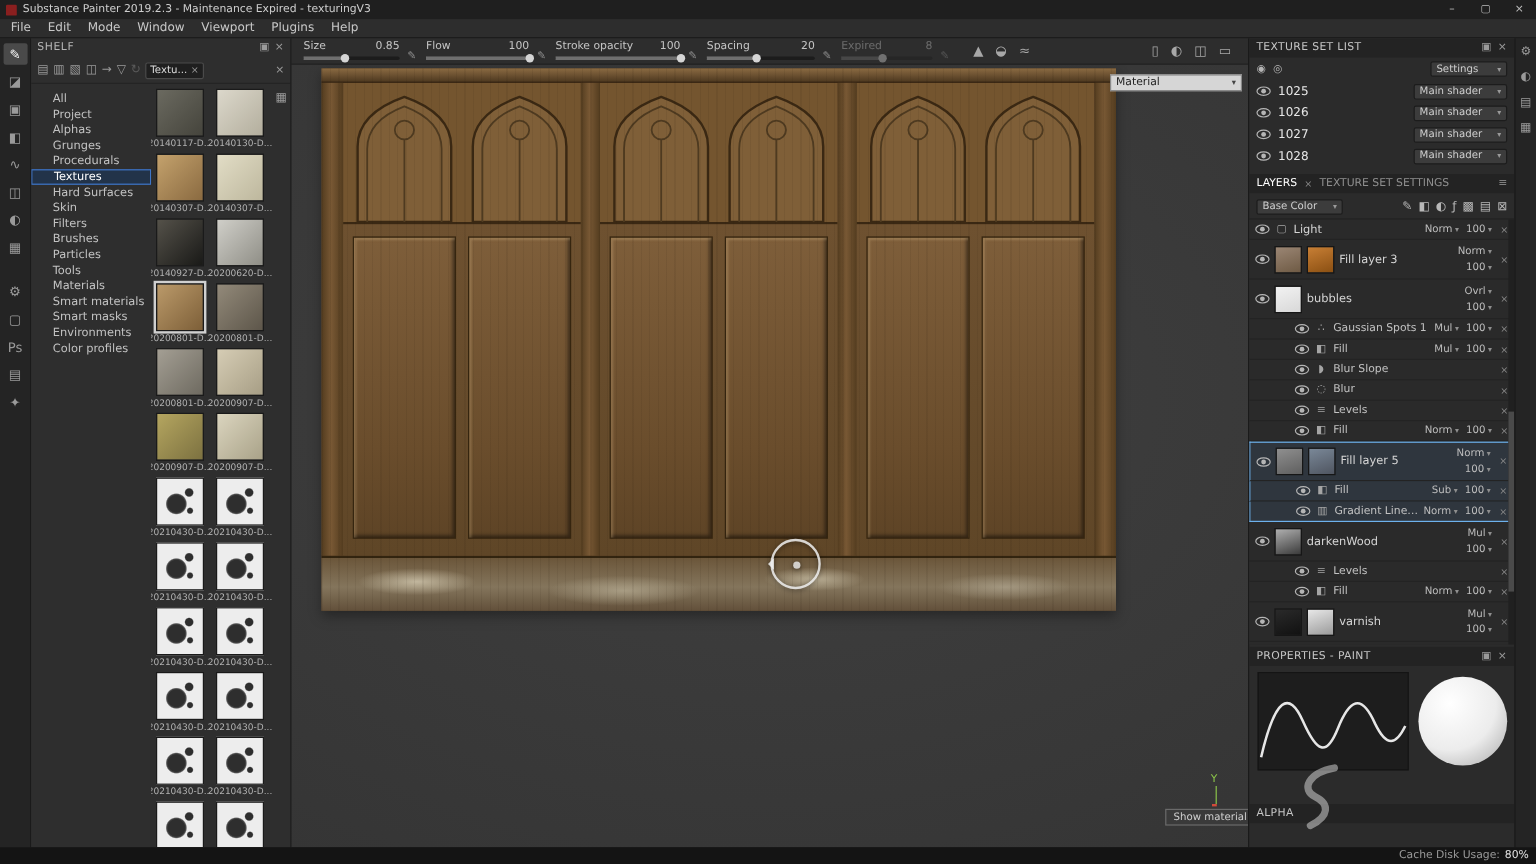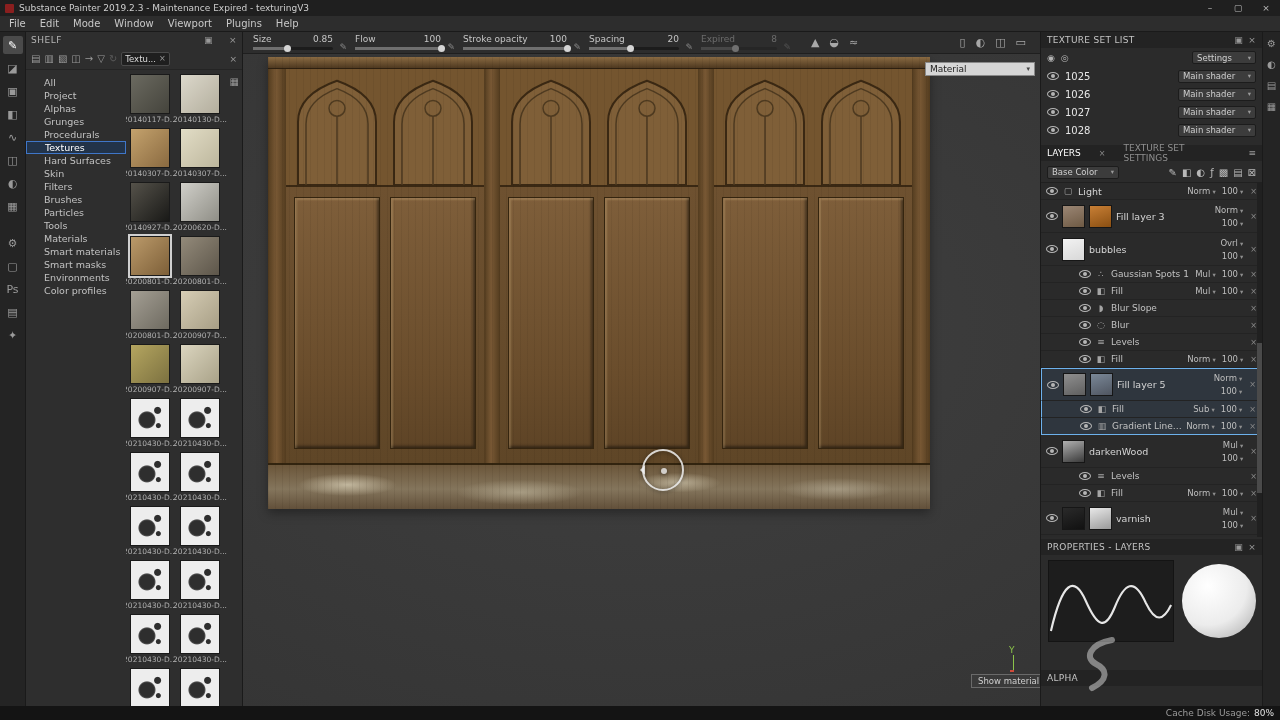--- a/index.html
+++ b/index.html
@@ -14,21 +14,21 @@
   .menubar{position:absolute;left:0;top:16px;width:1280px;height:16px;background:#2d2d2d;display:flex;align-items:center;font-size:10px;color:#c8c8c8;border-bottom:1px solid #1a1a1a;padding-left:2px}
   .menu-item{padding:0 7px}
 
   
   .leftstrip{position:absolute;left:0;top:32px;width:26px;bottom:14px;background:#242424;display:flex;flex-direction:column;align-items:center;padding-top:4px;gap:5px;border-right:1px solid #1a1a1a}
   .tool{width:20px;height:18px;display:flex;align-items:center;justify-content:center;color:#9a9a9a;font-size:11px;border-radius:2px;flex:none}
   .tool.sel{background:#4a4a4a;color:#fff}
 
   
   .shelf{position:absolute;left:26px;top:32px;width:217px;bottom:14px;background:#2e2e2e;border-right:1px solid #1a1a1a;overflow:hidden}
-  .shelf-head{height:16px;display:flex;align-items:center;padding:0 5px;font-size:9px;color:#b5b5b5;letter-spacing:.5px;gap:16px}
+  .shelf-head{height:16px;display:flex;align-items:center;padding:0 5px;font-size:9px;color:#b5b5b5;letter-spacing:.5px;gap:4px}
   .shelf-head .sp{flex:1}
   .hicon{color:#9a9a9a;font-size:9px;cursor:default}
   .shelf-tools{height:22px;display:flex;align-items:center;gap:4px;padding:0 5px;border-bottom:1px solid #242424}
   .stools{display:flex;gap:4px}
   .sicon{color:#9a9a9a;font-size:10px}
   .dim{opacity:.4}
   .chip{background:#1f1f1f;border:1px solid #4a4a4a;font-size:8.5px;color:#ddd;padding:0 3px;height:14px;display:flex;align-items:center;gap:3px;border-radius:2px}
   .chipx{color:#999;font-size:8px}
   .shelf-body{position:absolute;top:40px;bottom:0;left:0;right:0;display:flex}
   .cats{width:100px;padding-top:4px;font-size:9.5px;color:#c2c2c2;overflow:hidden;flex:none}
@@ -102,21 +102,21 @@
   .settingsrow{position:absolute;left:0;right:0;top:17px;height:17px;display:flex;align-items:center;padding:0 6px;gap:6px;font-size:10px}
   .eyeg{color:#b5b5b5;font-size:9px}
   .dd{background:#3c3c3c;border:1px solid #1c1c1c;border-radius:2px;height:13px;display:inline-flex;align-items:center;padding:0 4px;font-size:8.5px;color:#cfcfcf;white-space:nowrap}
   .dd::after{content:"▾";font-size:6.5px;color:#9a9a9a;margin-left:auto;padding-left:5px}
   .settingsrow .dd{margin-left:auto;width:64px}
   .setrows{position:absolute;left:0;right:0;top:35px}
   .setrow{height:18px;display:flex;align-items:center;padding:0 6px;gap:6px;font-size:10px;color:#e6e6e6}
   .setrow .dd{margin-left:auto;width:78px}
   .eye{width:12px;height:8px;border:1px solid #b5b5b5;border-radius:50%;display:inline-block;position:relative;flex:none}
   .eye::after{content:"";position:absolute;left:50%;top:50%;width:4px;height:4px;margin:-2px 0 0 -2px;background:#b5b5b5;border-radius:50%}
-  .tabs{position:absolute;left:0;right:0;top:113px;height:16px;background:#232323;display:flex;align-items:center;font-size:9px;color:#8f8f8f;padding:0 6px;gap:18px}
+  .tabs{position:absolute;left:0;right:0;top:113px;height:16px;background:#232323;display:flex;align-items:center;font-size:9px;color:#8f8f8f;padding:0 6px;gap:6px}
   .tab.sel{color:#fff}
   .tabx{color:#8a8a8a;font-size:8px}
   .chrow{position:absolute;left:0;right:0;top:130px;height:21px;display:flex;align-items:center;padding:0 6px;gap:4px;border-bottom:1px solid #202020}
   .chrow .dd{width:72px}
   .licons{margin-left:auto;display:flex;gap:5px}
   .lic{color:#b8b8b8;font-size:10px}
 
   
   .llist{position:absolute;left:0;right:0;top:151px;height:354px;background:#2a2a2a;overflow:hidden}
   .lrow{display:flex;align-items:center;padding:0 5px;gap:4px;border-bottom:1px solid #232323;font-size:9.5px;color:#d5d5d5;position:relative}
@@ -769,21 +769,21 @@
           <span class="lop"><span>100</span></span>
         </span>
         <span class="lx">×</span>
       </div>
     </div>
   <div class="lscroll">
       <div class="lsthumb"></div>
     </div>
 
   <div class="phead propshead">
-    <span>PROPERTIES - LAYERS</span>
+    <span>PROPERTIES - PAINT</span>
     <span class="sp"></span>
     <span class="hicon">▣</span>
     <span class="hicon">×</span>
   </div>
   <div class="pcontent">
     <svg class="curve" viewBox="0 0 128 80" preserveAspectRatio="none">
       <path d="M2,70 C14,20 26,14 38,40 C50,66 58,70 68,46 C78,22 88,16 100,42 C110,62 118,60 126,44" fill="none" stroke="#e6e6e6" stroke-width="2.2"></path>
     </svg>
     <div class="sphere"></div>
   </div>

